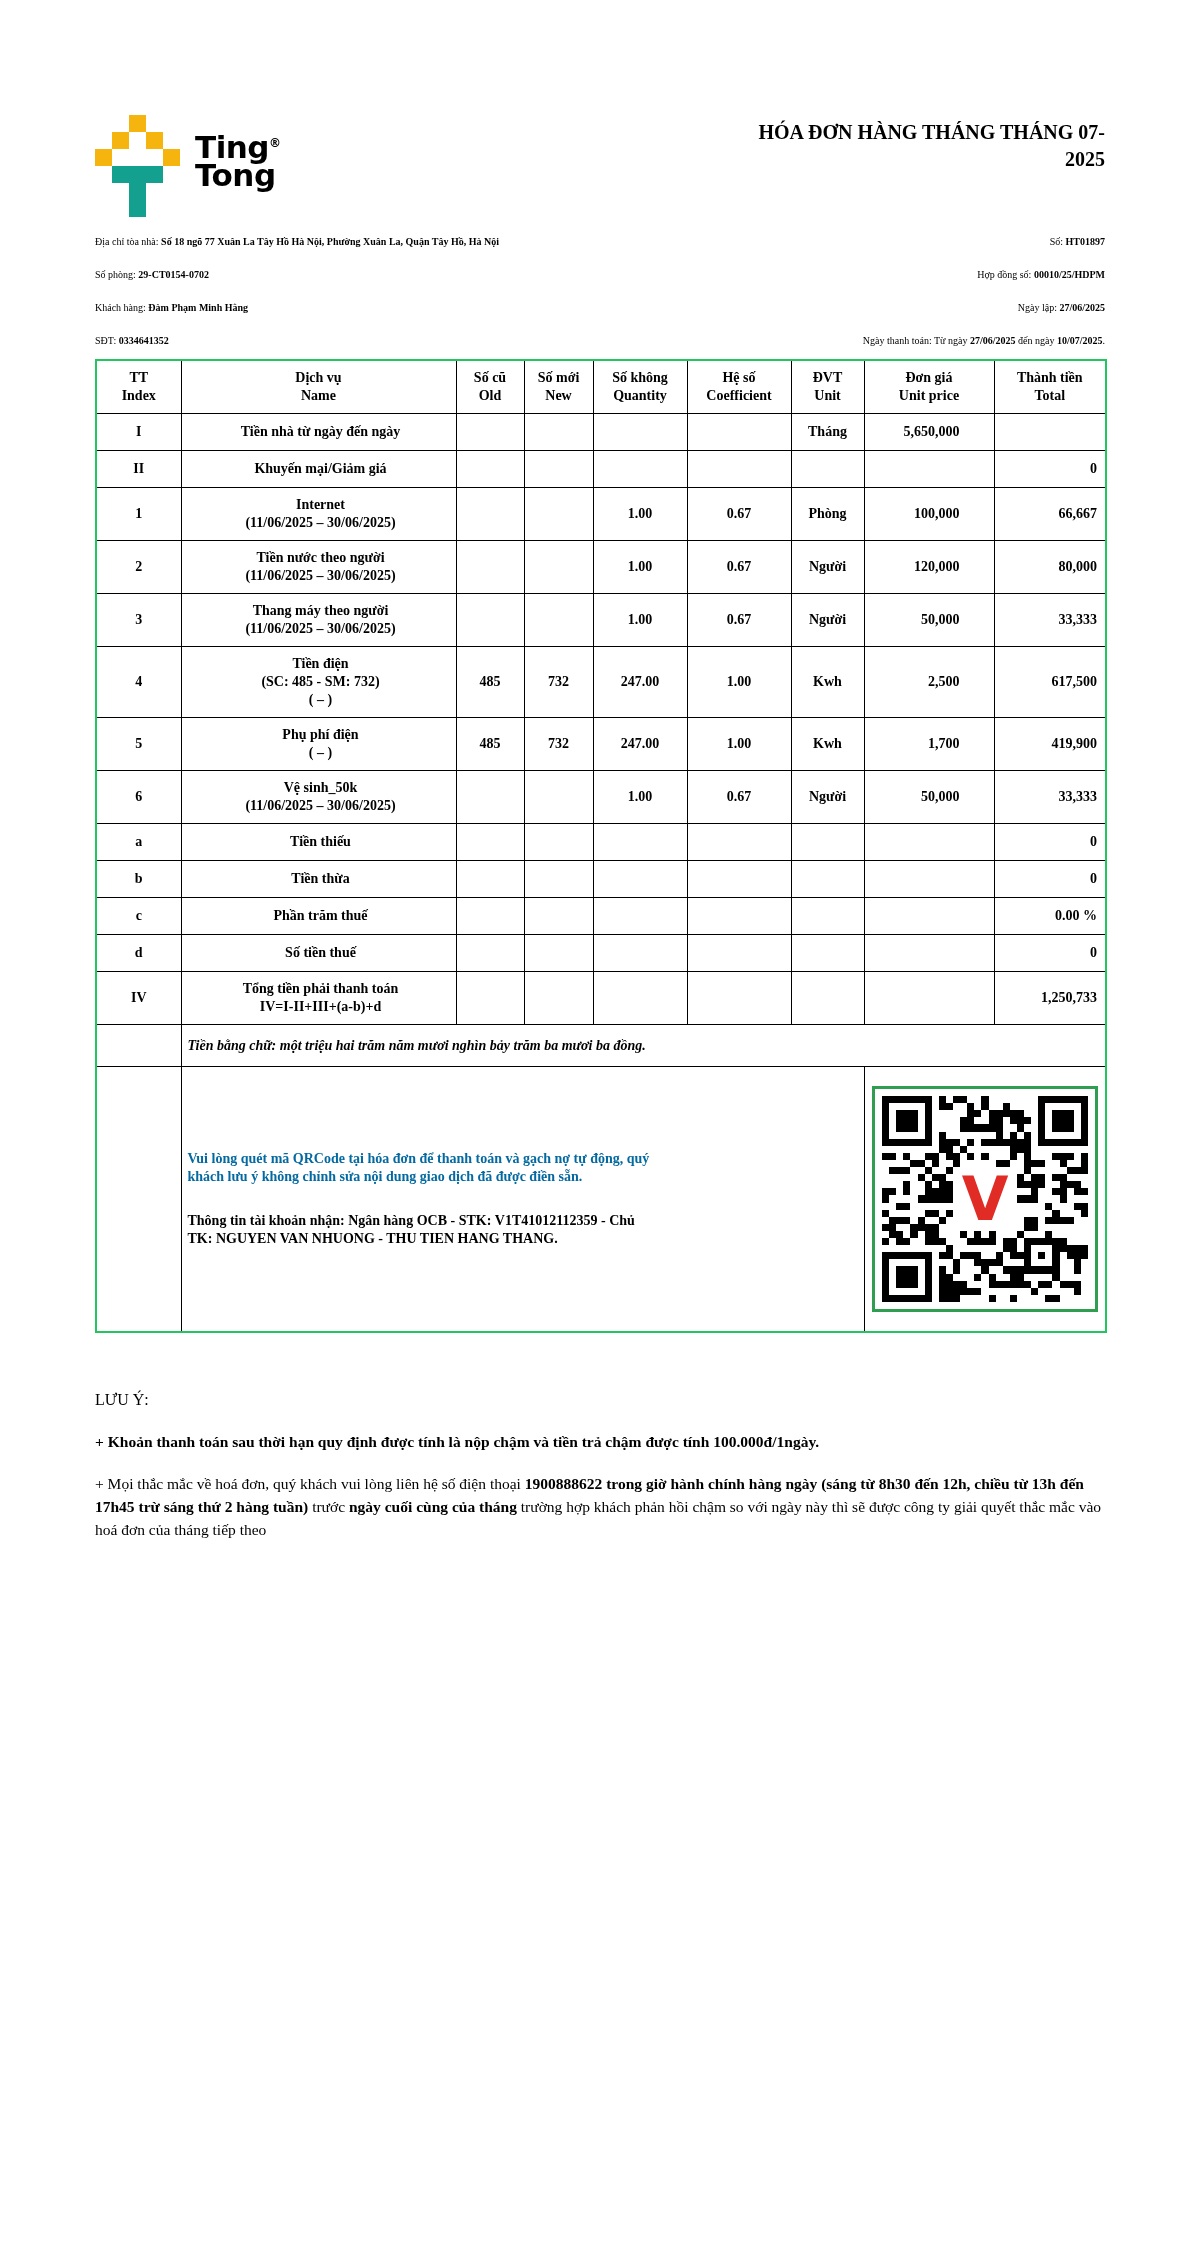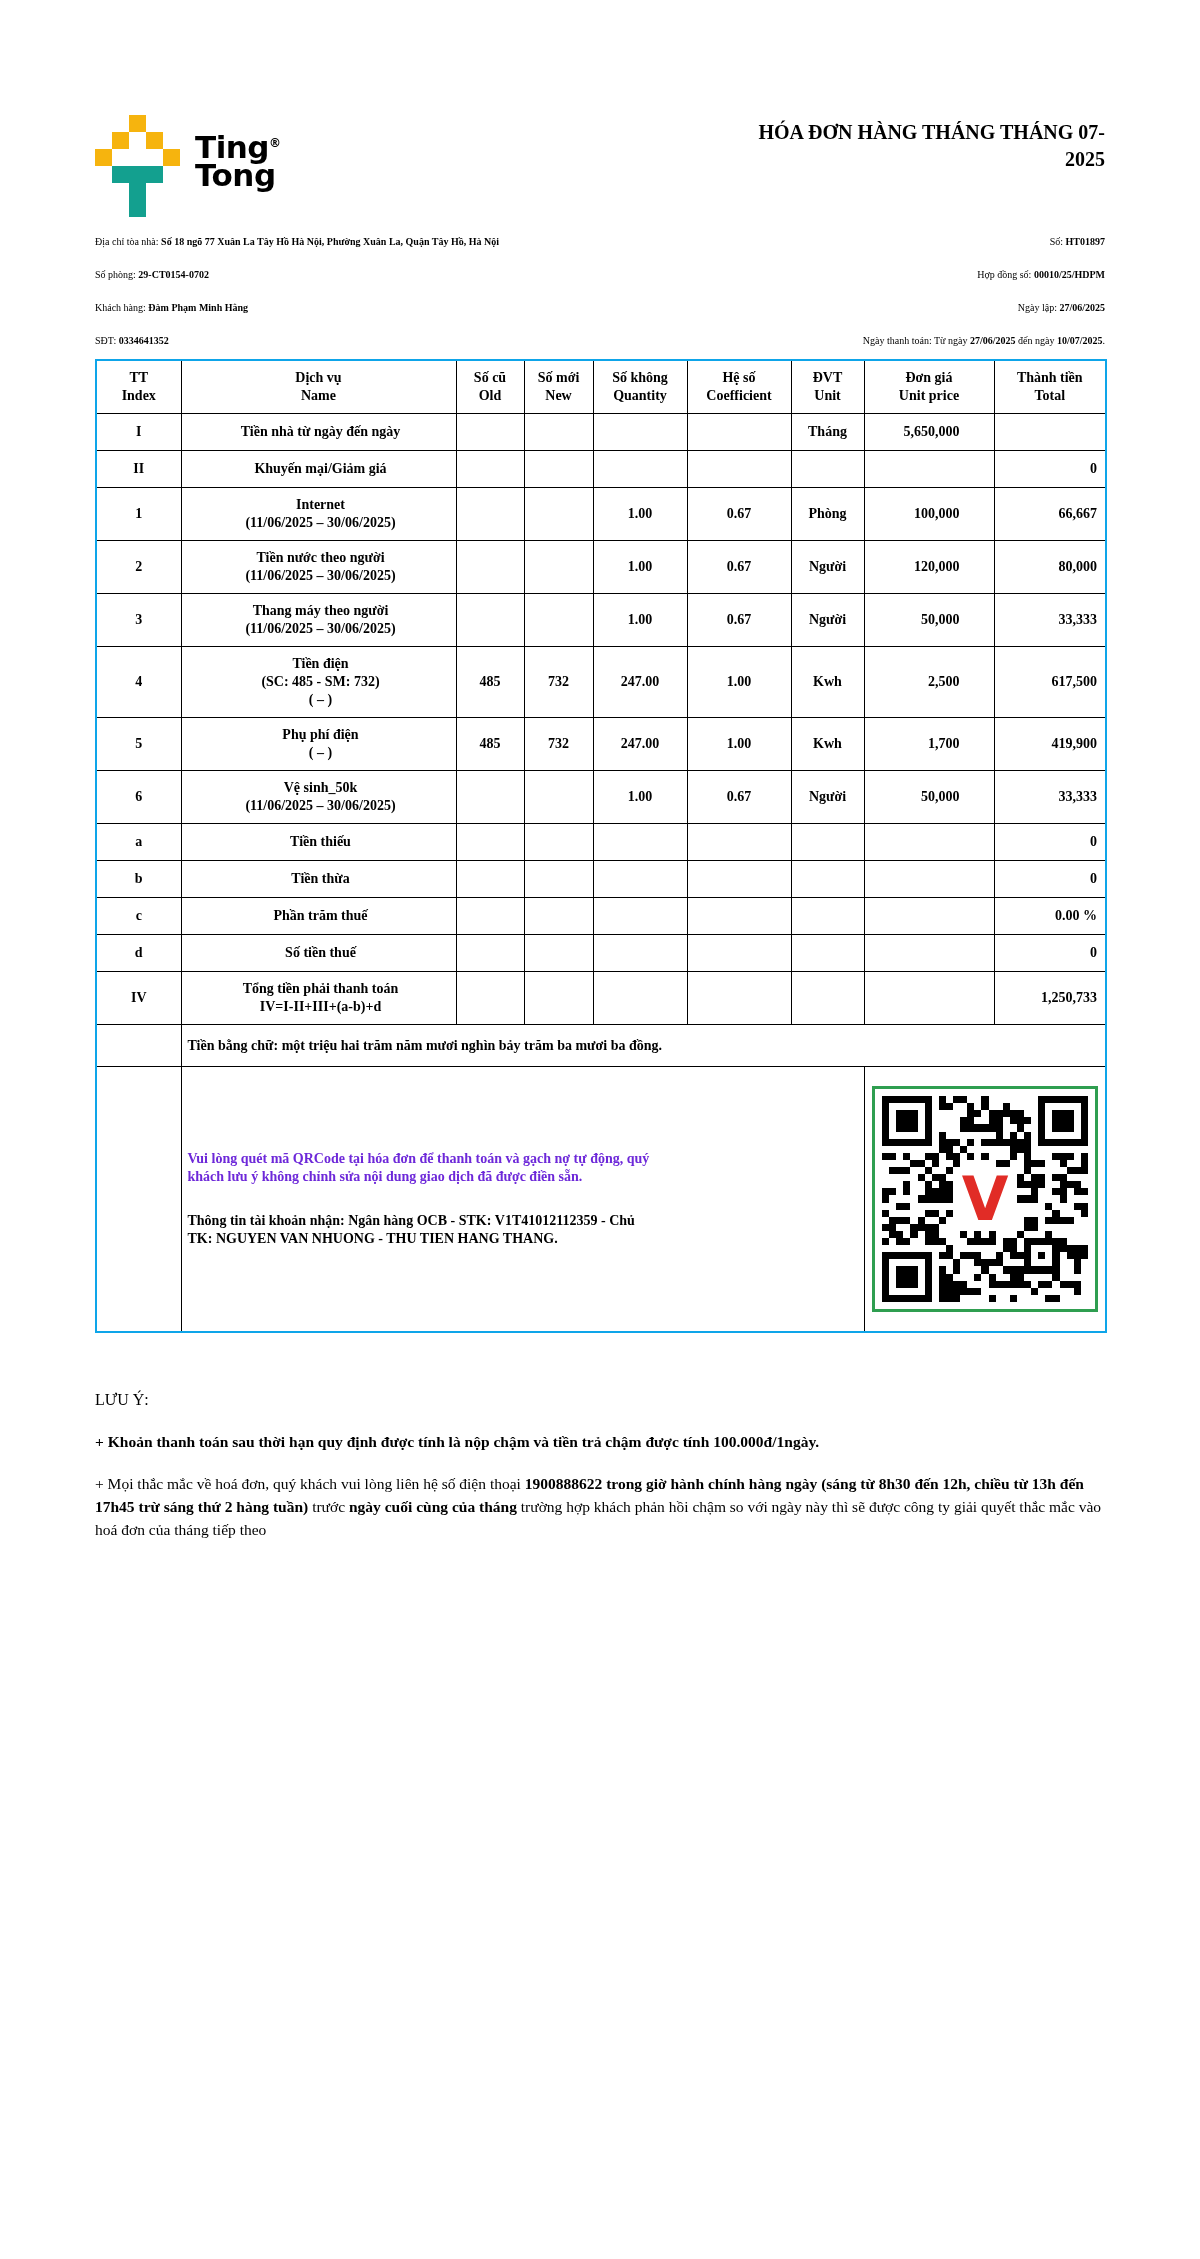--- a/index.html
+++ b/index.html
@@ -16,35 +16,35 @@
   .logo-text .reg{font-size:12px;vertical-align:super}
   .title{width:370px;text-align:right;font-size:20px;line-height:27px;font-weight:bold;margin-top:4px}
 
   
   .info{display:flex;justify-content:space-between;margin-top:6px;font-size:10px}
   .info-left{width:440px}
   .info-right{width:620px;text-align:right}
   .info-item{line-height:33px}
 
   
-  table.inv{border-collapse:collapse;width:1010px;margin-top:2px;border:2px solid #0ea5e9;table-layout:fixed}
+  table.inv{border-collapse:collapse;width:1010px;margin-top:2px;border:2px solid #22c55e;table-layout:fixed}
   .inv th,.inv td{border:1px solid #000;font-size:14px;line-height:18px;font-weight:bold;padding:8px 6px;vertical-align:middle;height:37px;overflow:hidden}
   .inv th{text-align:center}
   td.c-idx{text-align:center}
   td.c-name{text-align:center;padding-left:10px}
   td.c-num{text-align:center}
   td.c-price{text-align:right;padding-right:34px}
   td.c-total{text-align:right;padding-right:8px}
   tr.words-row td{height:42px}
-  .words-cell{font-weight:normal;padding-left:14px;text-align:left}
+  .words-cell{font-weight:normal;font-style:italic;padding-left:14px;text-align:left}
   .words-cell b{font-weight:bold}
   tr.qr-row{height:265px}
   .qr-text-cell{font-weight:normal;text-align:left;padding:14px 20px;vertical-align:middle;font-size:15px;line-height:21px}
   .qr-text-cell p{max-width:465px}
-  .red-note{color:#6d28d9;margin-bottom:26px}
+  .red-note{color:#0369a1;margin-bottom:26px}
   .qr-cell{text-align:center;vertical-align:middle;padding:4px}
   .qrbox{display:inline-block;border:3px solid #2f9e50;padding:7px;background:#fff;line-height:0}
 
   
   .notes{margin-top:55px;font-size:15.5px;line-height:23px}
   .notes-title{font-weight:normal;font-size:16px}
   .notes p.npara{margin-top:19px}
   .notes-thanks{max-width:950px}
 </style>
 </head>

